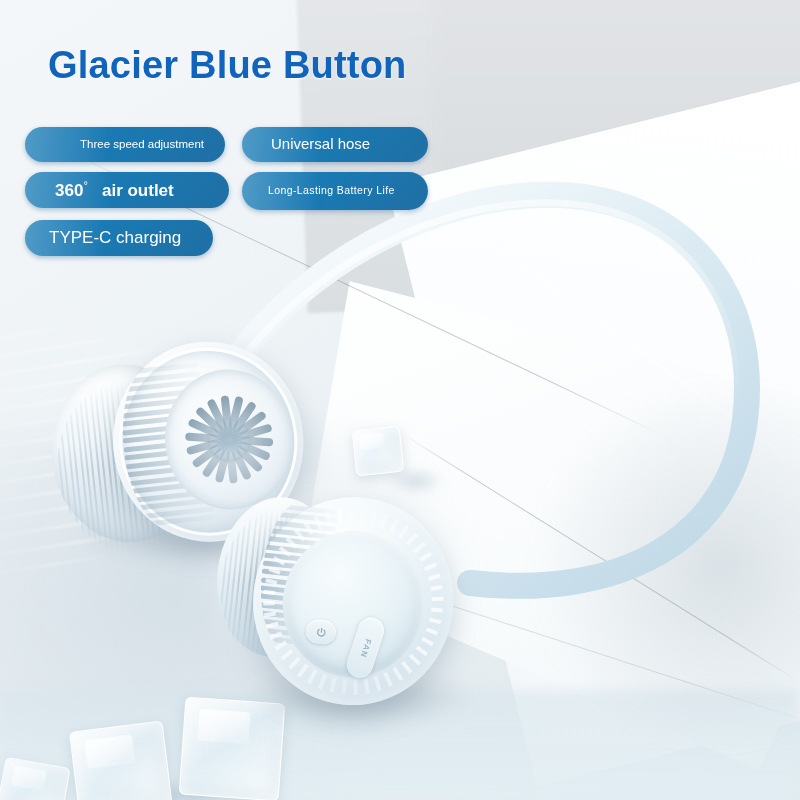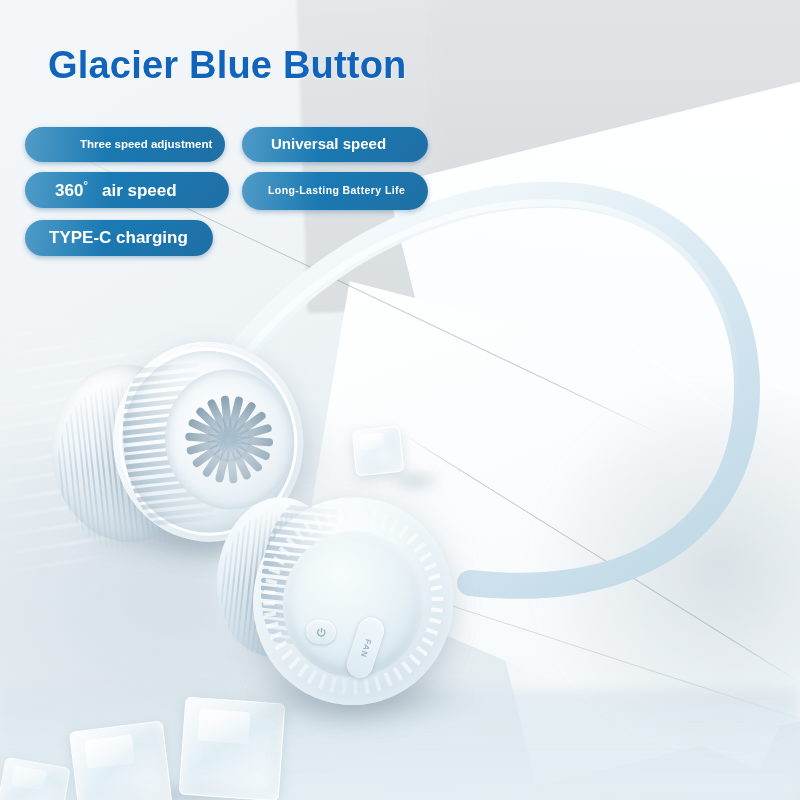--- a/index.html
+++ b/index.html
@@ -207,21 +207,21 @@
     position:absolute;border-radius:20px;
     background:linear-gradient(135deg,#1e7fb8 0%,#1a79b2 45%,#1f6fa4 100%);
     color:#ffffff;display:flex;align-items:center;
     box-shadow:0 2px 5px rgba(30,95,150,.35);
     overflow:hidden;
   }
   .badge::before{
     content:"";position:absolute;left:0;top:0;width:42%;height:100%;
     background:linear-gradient(90deg,rgba(255,255,255,.22),rgba(255,255,255,0));
   }
-  .badge span{position:relative;font-weight:bold;line-height:1.25;}
+  .badge span{position:relative;font-weight:normal;line-height:1.25;}
   #badge-0{left:25px;top:127px;width:200px;height:35px;}
   #badge-0 span{font-size:11.5px;padding-left:55px;}
   #badge-1{left:242px;top:127px;width:186px;height:35px;}
   #badge-1 span{font-size:15px;padding-left:29px;}
   #badge-2{left:25px;top:172px;width:204px;height:36px;}
   #badge-2 span{font-size:17px;padding-left:30px;}
   #badge-2 .deg{font-size:11px;vertical-align:super;}
   #badge-3{left:242px;top:172px;width:186px;height:38px;}
   #badge-3 span{font-size:10.5px;letter-spacing:.4px;padding-left:26px;}
   #badge-4{left:25px;top:220px;width:188px;height:36px;text-align:right;}
@@ -484,24 +484,24 @@
       </div>
     </div>
   </div>
 
   <div id="page-title">Glacier Blue Button</div>
 
   <div class="badge" id="badge-0">
     <span>Three speed adjustment</span>
   </div>
   <div class="badge" id="badge-1">
-    <span>Universal speed</span>
+    <span>Universal hose</span>
   </div>
   <div class="badge" id="badge-2">
-    <span><b>360</b><i class="deg" style="font-style:normal">°</i>&nbsp;&nbsp;&nbsp;<b>air speed</b></span>
+    <span><b>360</b><i class="deg" style="font-style:normal">°</i>&nbsp;&nbsp;&nbsp;<b>air outlet</b></span>
   </div>
   <div class="badge" id="badge-3">
     <span>Long-Lasting Battery Life</span>
   </div>
   <div class="badge" id="badge-4">
     <span>TYPE-C charging</span>
   </div>
 
 </div>
 

